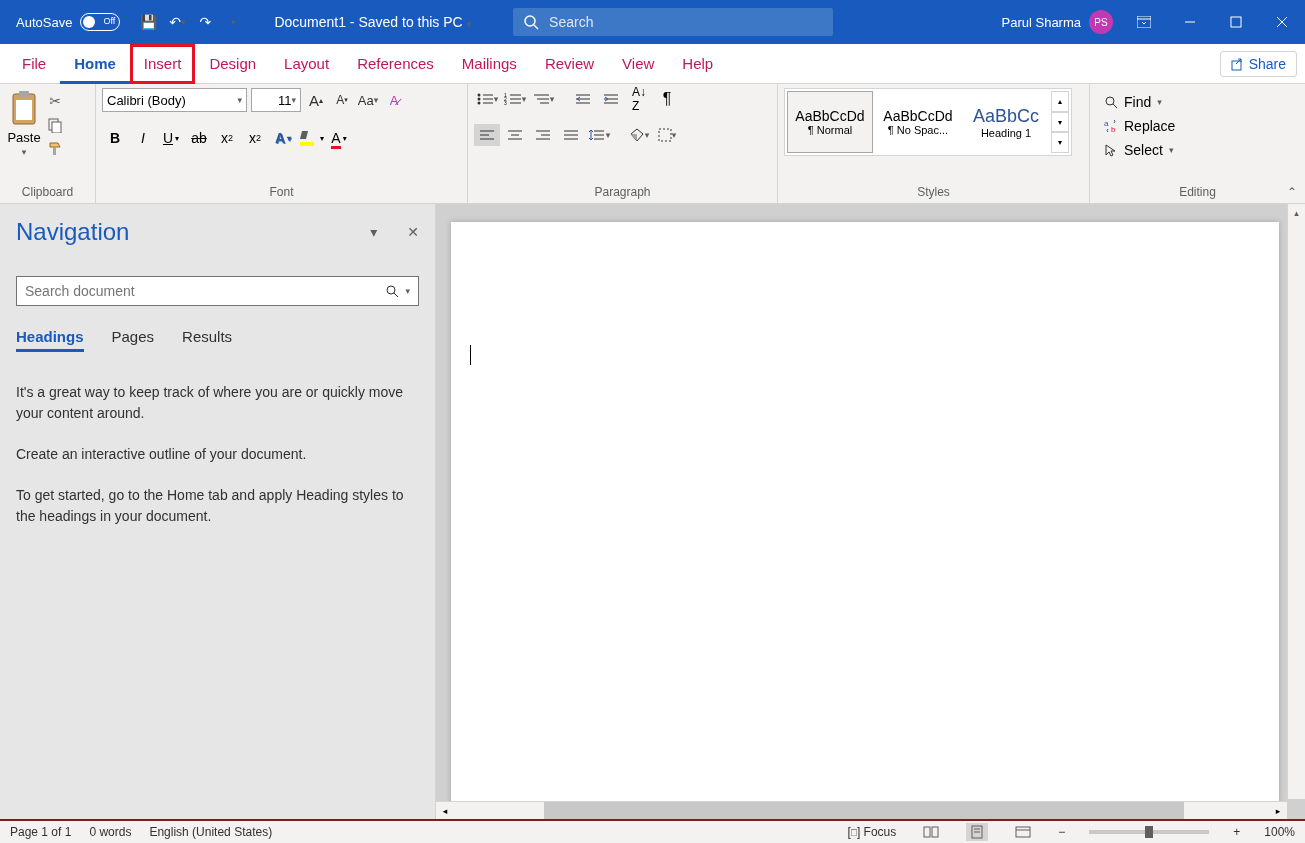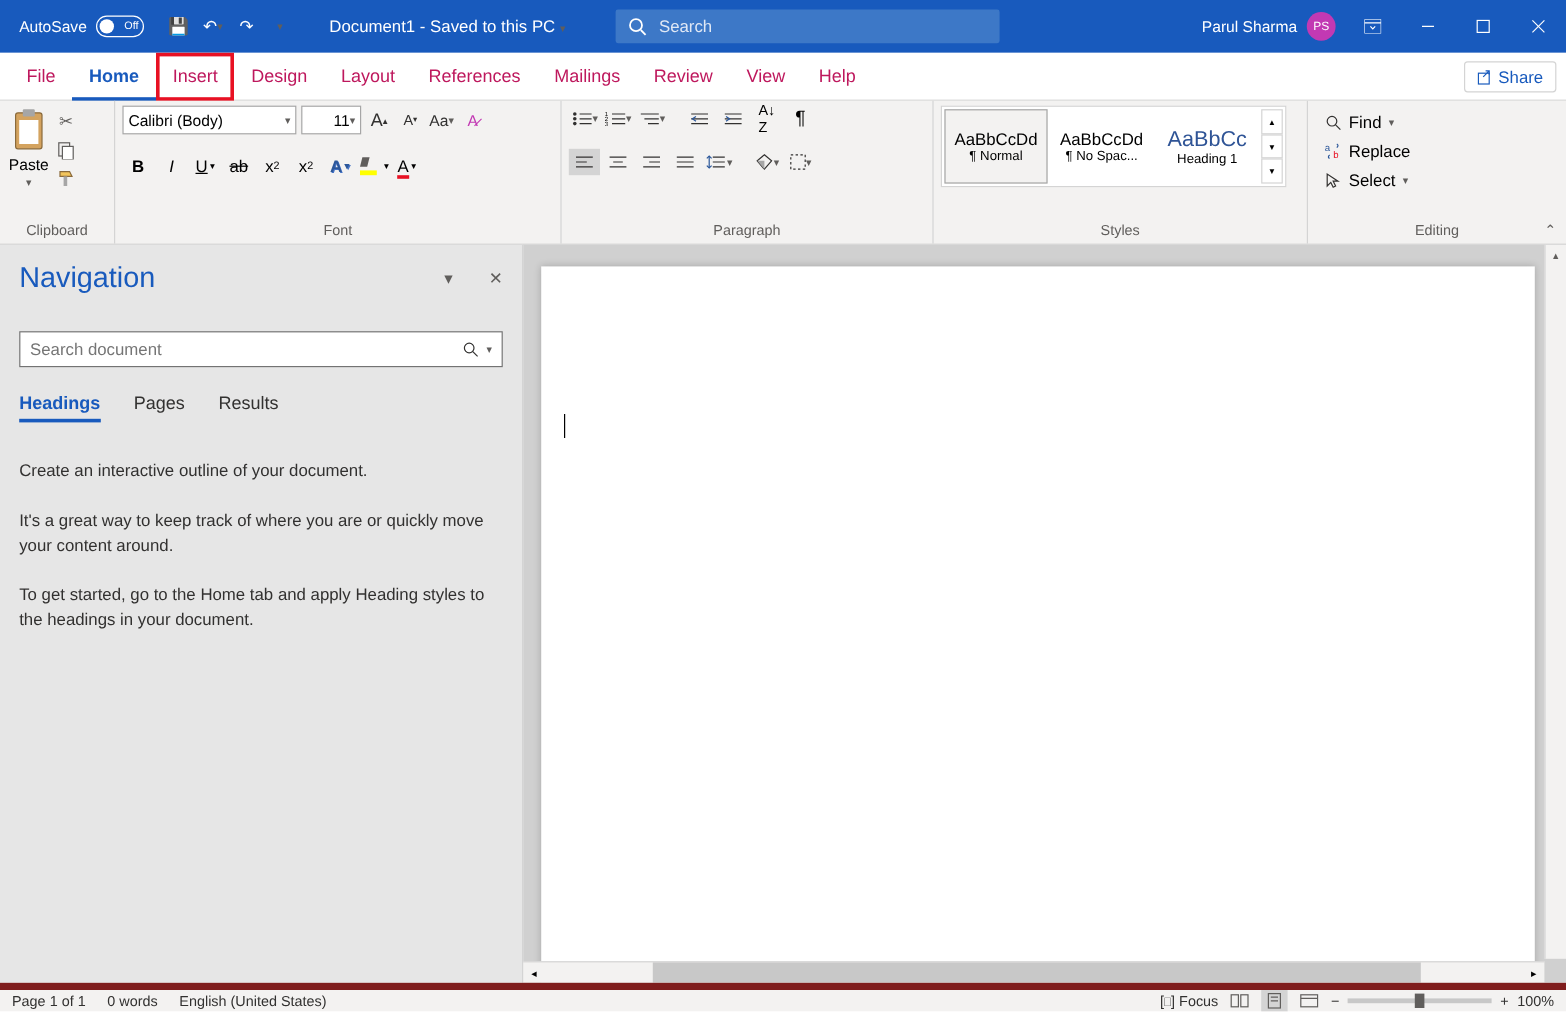--- a/index.html
+++ b/index.html
@@ -81,22 +81,22 @@
 .page { position: absolute; left: 15px; top: 18px; right: 26px; bottom: 0; background: #fff; box-shadow: 0 0 6px rgba(0,0,0,0.2); }
 .cursor { position: absolute; left: 470px; top: 345px; width: 1px; height: 20px; background: #000; }
 .vscroll { position: absolute; right: 0; top: 0; bottom: 20px; width: 18px; background: #f3f2f1; border-left: 1px solid #d4d4d4; }
 .vscroll-arrow { height: 18px; display: flex; align-items: center; justify-content: center; font-size: 9px; color: #605e5c; }
 .hscroll { position: absolute; left: 436px; right: 18px; bottom: 24px; height: 18px; background: #f3f2f1; border-top: 1px solid #d4d4d4; display: flex; }
 .hscroll-arrow { width: 18px; display: flex; align-items: center; justify-content: center; font-size: 9px; }
 .hscroll-thumb { flex: 0 0 100px; margin-left: 92px; background: #c8c8c8; }
 .hscroll-track { flex: 1; }
 
 
-.statusbar { position: absolute; bottom: 0; left: 0; right: 0; height: 24px; background: #f3f2f1; border-top: 6px solid #7f1d1d; display: flex; align-items: center; font-size: 12px; color: #323130; padding: 0 10px; gap: 18px; }
-.status-right { margin-left: auto; display: flex; align-items: center; gap: 7px; }
+.statusbar { position: absolute; bottom: 0; left: 0; right: 0; height: 24px; background: #f3f2f1; border-top: 2px solid #7f1d1d; display: flex; align-items: center; font-size: 12px; color: #323130; padding: 0 10px; gap: 18px; }
+.status-right { margin-left: auto; display: flex; align-items: center; gap: 24px; }
 .zoom-slider { width: 120px; height: 4px; background: #c8c8c8; position: relative; }
 .zoom-thumb { position: absolute; left: 50%; top: -4px; width: 8px; height: 12px; background: #605e5c; transform: translateX(-50%); }
 .view-btn { width: 22px; height: 18px; display: flex; align-items: center; justify-content: center; }
 
 svg { display: block; }
 .caret-down { font-size: 9px; color: #605e5c; }
 </style>
 </head>
 <body>
 
@@ -454,22 +454,22 @@
           </svg>
         </span>
       <span class="caret-down" style="margin-left:6px">▾</span>
     </div>
     <div class="nav-tabs">
       <div class="nav-tab active">Headings</div>
       <div class="nav-tab">Pages</div>
       <div class="nav-tab">Results</div>
     </div>
     <div class="nav-hint">
+      <p>It's a great way to keep track of where you are or quickly move your content around.</p>
       <p>Create an interactive outline of your document.</p>
-      <p>It's a great way to keep track of where you are or quickly move your content around.</p>
       <p>To get started, go to the Home tab and apply Heading styles to the headings in your document.</p>
     </div>
   </div>
   <div class="doc-area">
     <div class="page"></div>
     <div class="vscroll">
       <div class="vscroll-arrow">▴</div>
     </div>
   </div>
 </div>

